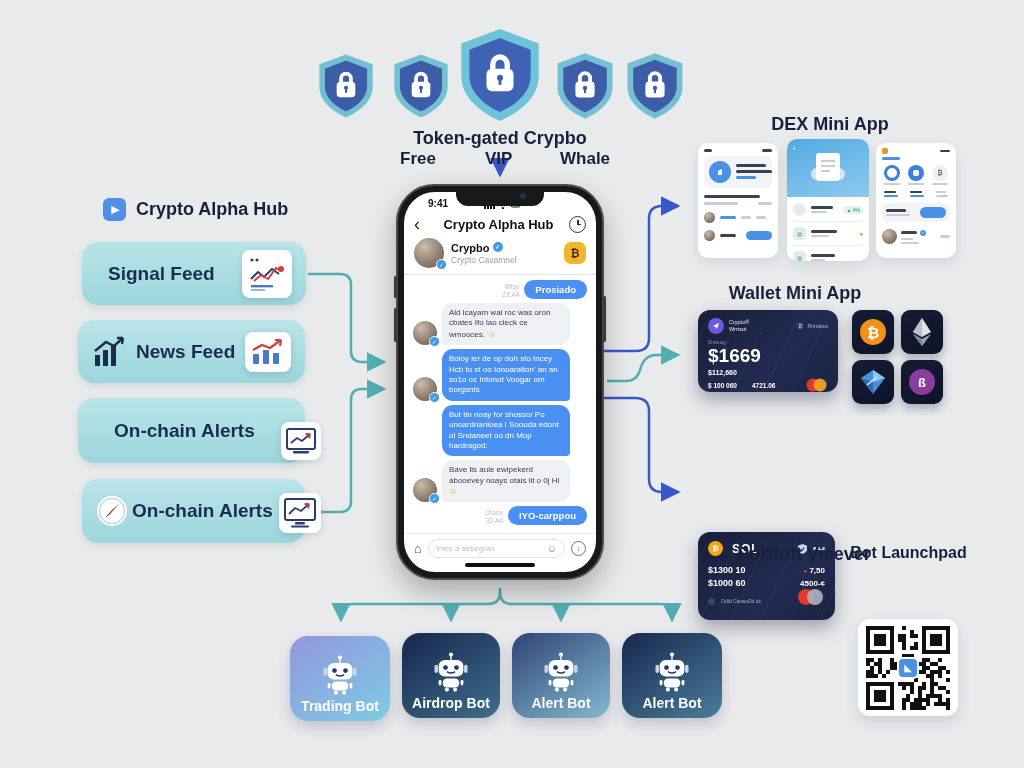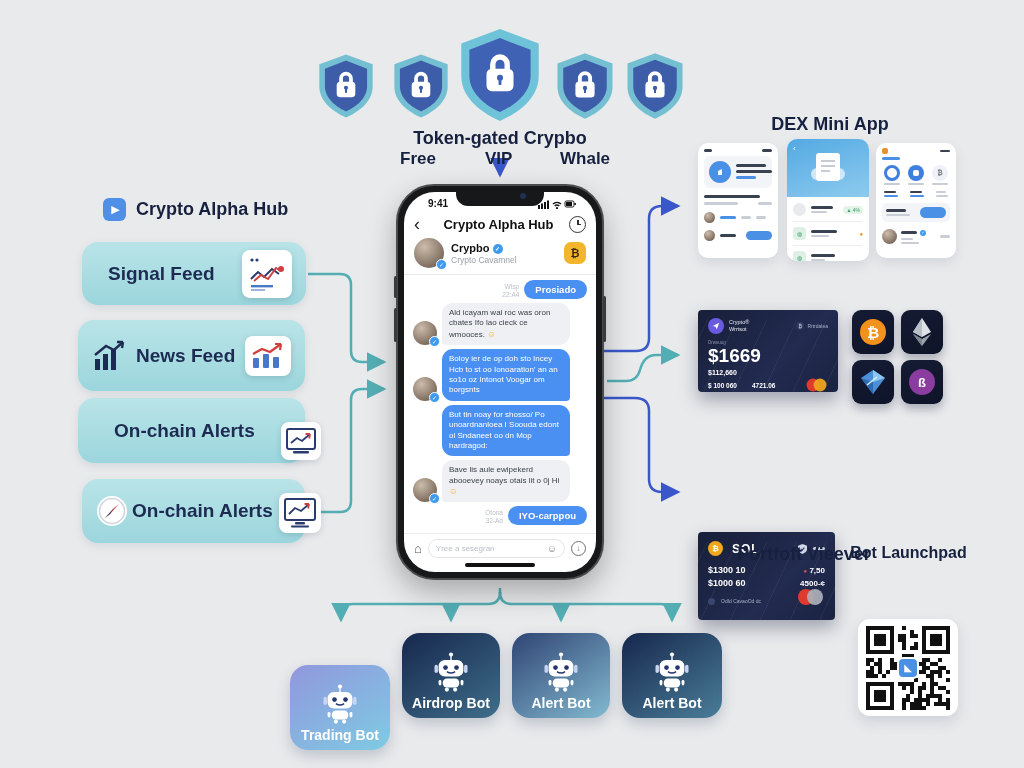--- a/index.html
+++ b/index.html
@@ -43,36 +43,36 @@
   }
   .side-btn { position:absolute; background:#3a3b3d; border-radius:2px; }
   .screen {
     position:absolute; left:6px; top:6px; right:6px; bottom:6px;
     background:#fff; border-radius:31px; overflow:hidden;
     display:flex; flex-direction:column;
   }
   .notch { position:absolute; top:0; left:50%; transform:translateX(-50%);
     width:88px; height:20px; background:#17181a; border-radius:0 0 12px 12px; z-index:3; }
   .cam-dot { position:absolute; right:18px; top:7px; width:6px; height:6px; border-radius:50%; background:#203050; }
-  .statusbar { display:flex; justify-content:space-between; align-items:center; padding:6px 20px 2px 24px;gap:36px; }
+  .statusbar { display:flex; align-items:center; padding:6px 20px 2px 24px;gap:36px; }
   .time { font-size:10px; font-weight:bold; color:#111; }
   .chat-header { display:flex; align-items:center; padding:4px 10px 2px; }
   .back-chevron { font-size:18px; color:#222; line-height:1; width:14px; }
   .chat-title { flex:1; text-align:center; font-size:13px; font-weight:bold; color:#111; }
   .clock-icon { width:17px; height:17px; border:1.5px solid #333; border-radius:50%; position:relative; }
   .clock-icon:before { content:""; position:absolute; left:7px; top:3px; width:1.5px; height:5px; background:#333; }
   .clock-icon:after  { content:""; position:absolute; left:7px; top:7px; width:4px; height:1.5px; background:#333; }
 
   .channel-row { display:flex; align-items:center; gap:7px; padding:3px 10px 6px; }
   .avatar { border-radius:50%; background:radial-gradient(circle at 35% 30%, #cdbcab, #7a6a5c 75%); position:relative; flex:none; }
   .av30 { width:30px; height:30px; }
   .av24 { width:24px; height:24px; }
   .badge { position:absolute; right:-3px; bottom:-2px; width:11px; height:11px; background:#3e9af0; border:1.5px solid #fff;
     border-radius:50%; color:#fff; font-size:6px; display:flex; align-items:center; justify-content:center; }
-  .ch-name { font-size:11px; font-weight:bold; color:#111; display:flex; align-items:flex-end; gap:3px; }
+  .ch-name { font-size:11px; font-weight:bold; color:#111; display:flex; align-items:flex-start; gap:3px; }
   .check-sm { width:10px; height:10px; background:#3e9af0; border-radius:50%; color:#fff; font-size:6px; display:inline-flex; align-items:center; justify-content:center; }
   .ch-sub { font-size:8.5px; color:#9aa0a8; margin-top:1px; }
   .gold-btn { margin-left:auto; width:22px; height:22px; background:#f2b52d; border-radius:7px;
     display:flex; align-items:center; justify-content:center; font-size:11px; font-weight:bold; color:#3a2b10; }
   .hdr-divider { height:1px; background:#e8e8ea; }
 
   .chat-area { flex:1; padding:5px 9px 2px; display:flex; flex-direction:column; gap:4px; overflow:hidden; }
   .msg-row { display:flex; align-items:flex-end; gap:5px; }
   .msg-row.right { justify-content:flex-end; }
   .meta { font-size:6.5px; color:#b9bec6; text-align:right; line-height:1.25; }
@@ -93,21 +93,21 @@
   .home-bar { width:70px; height:4px; background:#111; border-radius:2px; margin:3px auto 5px; }
 
   
   .section-title { font-size:18px; font-weight:bold; color:#16213f; text-align:center; }
   .mini { background:#fff; border-radius:10px; box-shadow:0 5px 12px rgba(50,70,100,.12); overflow:hidden; }
   .sk { background:#3a4150; border-radius:2px; }
   .sk.lt { background:#c9ced6; }
   .sk.bl { background:#4a90e4; }
   .tinyrow { display:flex; align-items:center; gap:3px; }
 
-  .dark-card { border-radius:4px; background:linear-gradient(135deg,#181f3a,#222b50 60%,#1b2342);
+  .dark-card { border-radius:12px; background:linear-gradient(135deg,#181f3a,#222b50 60%,#1b2342);
     box-shadow:0 8px 18px rgba(20,30,60,.35); color:#fff; position:relative; overflow:hidden; }
   .dark-card:before { content:""; position:absolute; left:-20px; top:10px; width:220px; height:160px;
     background:repeating-linear-gradient(115deg, transparent 0 26px, rgba(255,255,255,.05) 26px 27px); }
   .tile { border-radius:9px; background:linear-gradient(160deg,#141b33,#0e1428); box-shadow:0 5px 10px rgba(20,30,60,.3);
     display:flex; align-items:center; justify-content:center; }
   .btc-circ { width:26px; height:26px; border-radius:50%; background:#f2921d; color:#fff; font-weight:bold; font-size:15px;
     display:flex; align-items:center; justify-content:center; }
   .cap-label { font-size:18px; font-weight:bold; color:#16213f; text-align:center; }
 
   .qr-box { background:#fff; border-radius:12px; box-shadow:0 6px 14px rgba(50,70,100,.15); position:relative; }
@@ -218,21 +218,21 @@
           <circle cx="11" cy="6" r="1.6" fill="#2a3b6e"></circle>
         <polyline points="5,25 12,18 18,23 26,15 33,20" fill="none" stroke="#2a3b6e" stroke-width="2"></polyline>
         <polyline points="8,27 15,21 22,25 30,14 35,17" fill="none" stroke="#d04040" stroke-width="2"></polyline>
         <circle cx="35" cy="15" r="3" fill="#d04040"></circle>
         <rect x="5" y="31" width="22" height="2.4" fill="#4a78c8"></rect>
           <rect x="5" y="35" width="14" height="2" fill="#9ab4dd"></rect>
       </svg>
     </div>
   </div>
 
-  <div class="abs feat-card" style="left:78px;top:320px;width:227px;height:71px">
+  <div class="abs feat-card" style="left:78px;top:320px;width:227px;height:63px">
     <svg width="36" height="34" viewBox="0 0 36 34">
       <rect x="3" y="20" width="5" height="11" fill="#1d2b52"></rect>
       <rect x="11" y="15" width="5" height="16" fill="#1d2b52"></rect>
       <rect x="19" y="10" width="5" height="21" fill="#1d2b52"></rect>
       <polyline points="3,16 14,7 22,11 31,3" fill="none" stroke="#1d2b52" stroke-width="2.4"></polyline>
       <path d="M31 3 l-6 0 m6 0 l-1 6" stroke="#1d2b52" stroke-width="2.4" fill="none"></path>
     </svg>
     <div class="feat-label" style="margin-left:8px">News Feed</div>
     <div class="mini-icon" style="margin-left:auto;width:46px;height:40px">
       <svg width="38" height="32" viewBox="0 0 38 32">
@@ -500,20 +500,21 @@
             <span class="sk" style="width:16px;height:3px"></span>
             <span class="check-sm" style="width:6px;height:6px;font-size:4px">✓</span>
           </div>
         <div class="sk lt" style="width:12px;height:2px;margin-top:2px"></div>
           <div class="sk lt" style="width:18px;height:2px;margin-top:2px"></div>
         </div>
       <span class="sk lt" style="width:10px;height:2.5px;margin-left:auto"></span>
     </div>
   </div>
 
+  <div class="abs section-title" style="left:700px;top:283px;width:190px">Wallet Mini App</div>
 
   <div class="abs dark-card" style="left:698px;top:310px;width:140px;height:82px;padding:8px 10px">
     <div class="tinyrow" style="gap:5px;position:relative">
       <div style="width:16px;height:16px;border-radius:50%;background:#6a5ae0;display:flex;align-items:center;justify-content:center">
         <svg width="8" height="8" viewBox="0 0 10 10">
             <path d="M1 5 L9 1 L6 9 L4.5 5.8 Z" fill="#fff"></path>
           </svg>
       </div>
       <div style="font-size:5.5px;line-height:1.3;color:#e8eaf2">
         <div>Crypto®</div>
@@ -709,21 +710,21 @@
         <rect x="16" y="71" width="12" height="12" fill="#111"></rect>
       </svg>
     <div class="qr-logo">
         <span>◣</span>
       </div>
   </div>
 
   <div class="abs cap-label" style="left:724px;top:544px;width:160px">Portfoft Vieever</div>
   <div class="abs cap-label" style="left:846px;top:544px;width:125px;font-size:16px">Bot Launchpad</div>
 
-  <div class="abs bot-card bot-g1" style="left:290px;top:665px">
+  <div class="abs bot-card bot-g1" style="left:290px;top:636px">
     <svg class="bot-ico" width="44" height="44" viewBox="0 0 64 64">
       <circle cx="32" cy="8" r="3" fill="#fff"></circle>
         <rect x="31" y="10" width="2" height="6" fill="#fff"></rect>
       <rect x="8" y="23" width="5" height="12" rx="2.5" fill="#c9d4f2"></rect>
         <rect x="51" y="23" width="5" height="12" rx="2.5" fill="#c9d4f2"></rect>
       <rect x="14" y="16" width="36" height="24" rx="9" fill="#fff"></rect>
       <circle cx="24" cy="27" r="3.4" fill="#25356e"></circle>
         <circle cx="40" cy="27" r="3.4" fill="#25356e"></circle>
       <path d="M26 33 Q32 37 38 33" stroke="#25356e" stroke-width="2" fill="none"></path>
       <rect x="20" y="43" width="24" height="13" rx="6" fill="#fff"></rect>

